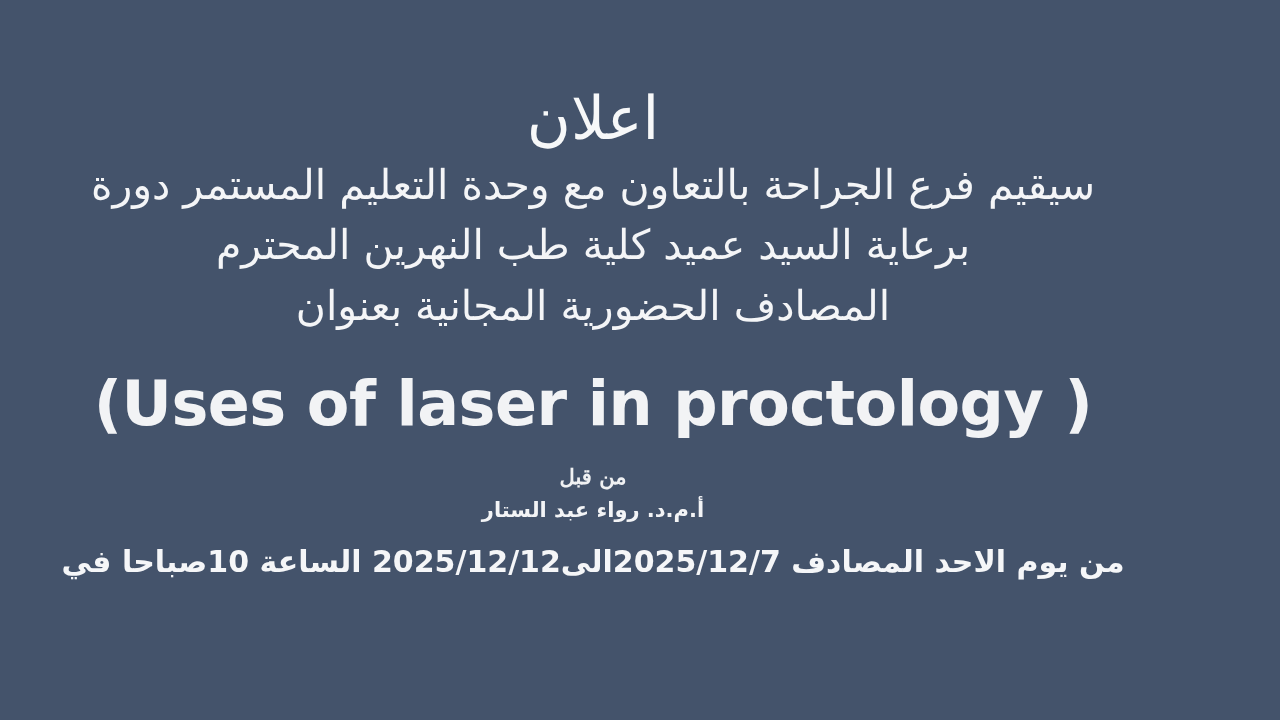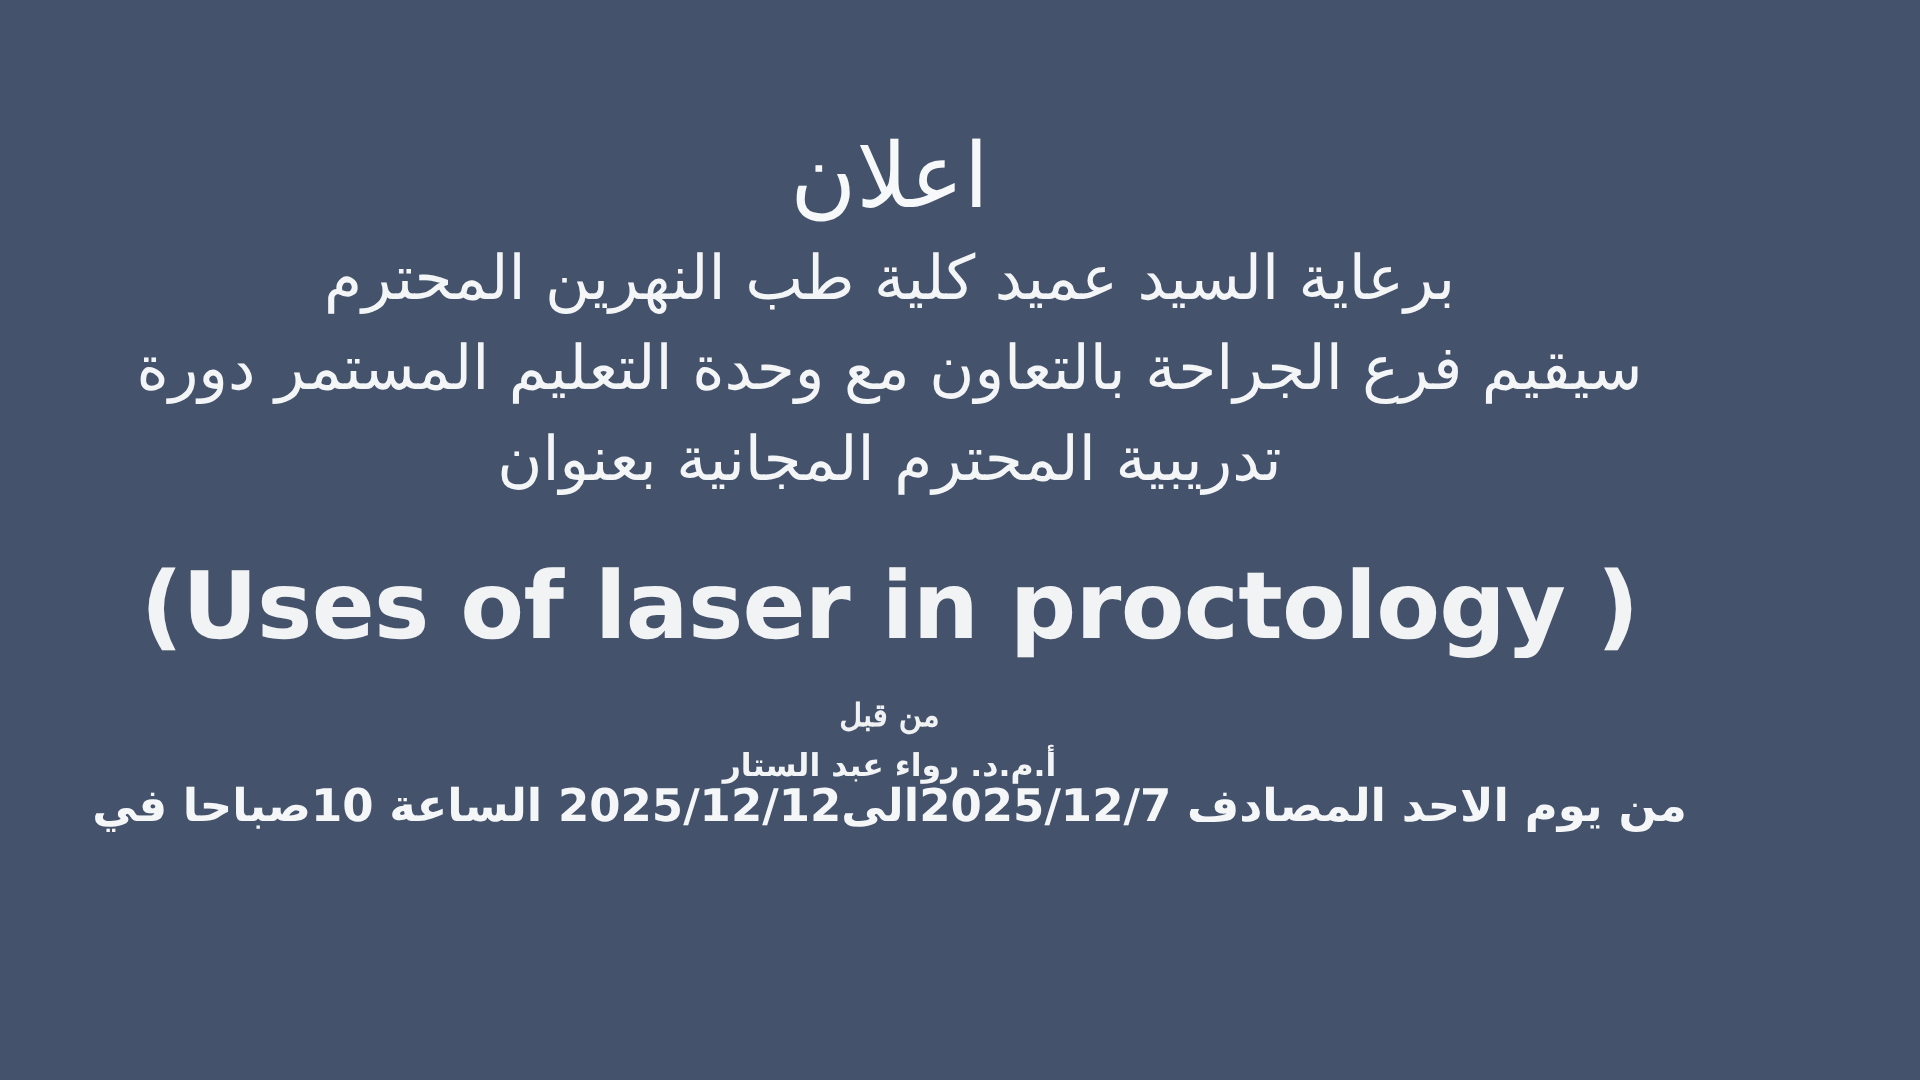--- a/index.html
+++ b/index.html
@@ -92,21 +92,21 @@
     text-align: center;
   }
 
   
   .schedule-block {
     font-family: "DejaVu Sans", "Liberation Sans", sans-serif;
     font-size: 30px;
     font-weight: 700;
     line-height: 1.02;
     color: #f5f6f8;
-    margin-top: 0;
+    margin-top: 24px;
     padding: 0 10px;
   }
   .schedule-line {
     display: block;
     white-space: nowrap;
   }
   .venue-line {
     display: block;
     white-space: nowrap;
     margin-top: -2px;
@@ -114,23 +114,23 @@
 </style>
 </head>
 <body>
 
 <div class="slide">
   <div class="content">
 
     <div class="announce-title">اعلان</div>
 
     <div class="intro-block">
+      <span class="intro-line">سيقيم فرع الجراحة بالتعاون مع وحدة التعليم المستمر دورة</span>
       <span class="intro-line">برعاية السيد عميد كلية طب النهرين المحترم</span>
-      <span class="intro-line">سيقيم فرع الجراحة بالتعاون مع وحدة التعليم المستمر دورة</span>
-      <span class="intro-line">تدريبية المحترم المجانية بعنوان</span>
+      <span class="intro-line">المصادف الحضورية المجانية بعنوان</span>
     </div>
 
     <div class="course-title">(Uses of laser in proctology )</div>
 
     <div class="by-label">من قبل</div>
 
     <div class="presenter">أ.م.د. رواء عبد الستار</div>
 
     <div class="schedule-block">
       <span class="schedule-line">من يوم الاحد المصادف 2025/12/7الى2025/12/12 الساعة 10صباحا في</span>

